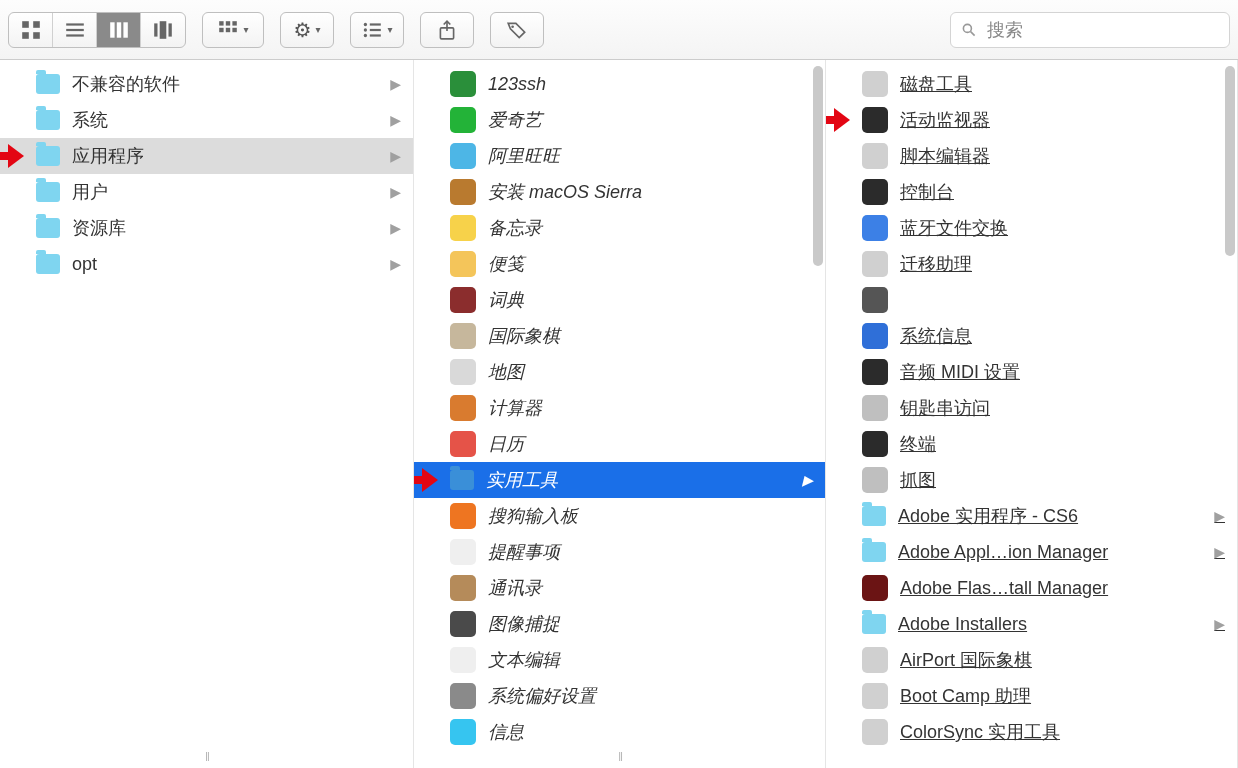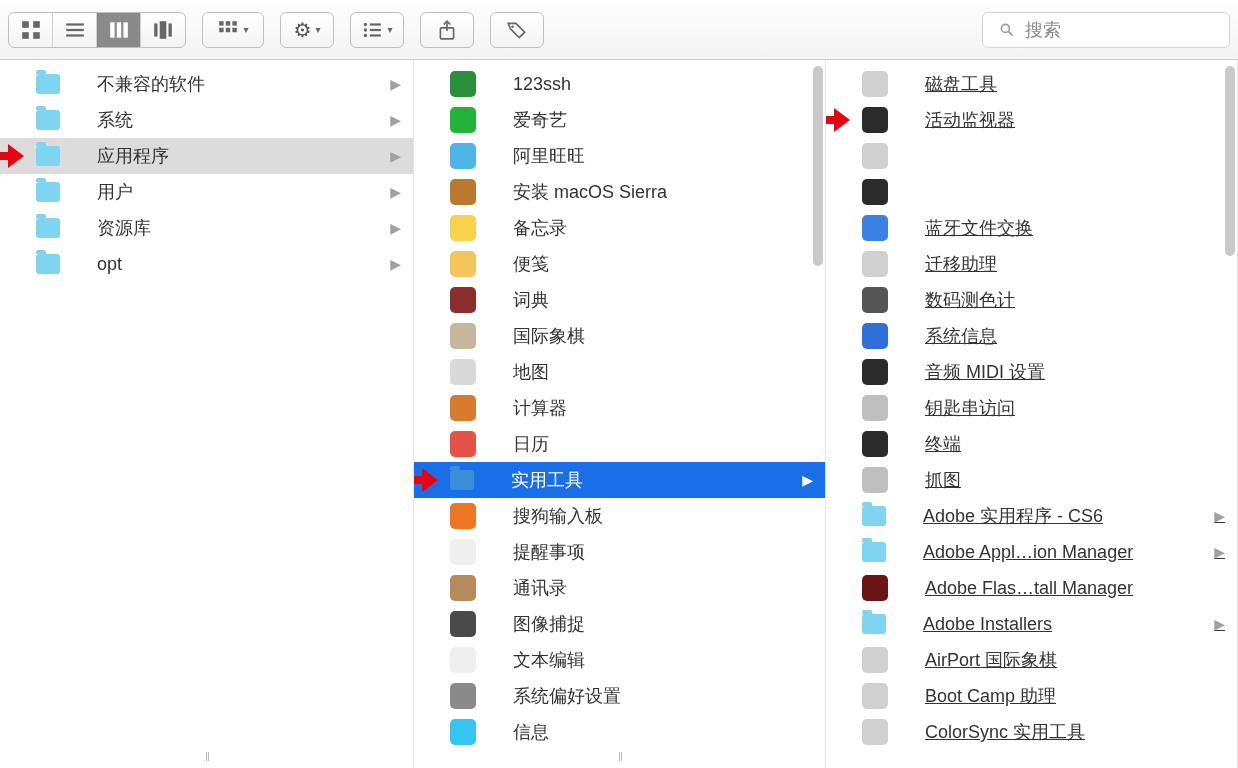--- a/index.html
+++ b/index.html
@@ -6,30 +6,30 @@
 body { width: 1238px; height: 768px; background: #fff; overflow: hidden; font-size: 18px; color: #333; }
 
 .toolbar { height: 60px; display: flex; align-items: center; padding: 0 8px; gap: 16px; border-bottom: 1px solid #ccc; background: linear-gradient(#fdfdfd,#f4f4f4); }
 
 .btn-group { display: inline-flex; border: 1px solid #bfbfbf; border-radius: 6px; overflow: hidden; background: linear-gradient(#fff,#f3f3f3); height: 36px; }
 .btn-group .btn { width: 44px; display: flex; align-items: center; justify-content: center; border-right: 1px solid #d0d0d0; color: #555; cursor: default; }
 .btn-group .btn:last-child { border-right: none; }
 .btn-group .btn.on { background: #8a8a8a; color: #fff; }
 .single-btn { border: 1px solid #bfbfbf; border-radius: 6px; height: 36px; width: 54px; display: flex; align-items: center; justify-content: center; background: linear-gradient(#fff,#f3f3f3); color: #555; }
 
-.searchbox { margin-left: auto; width: 248px; height: 36px; border: 1px solid #d4d4d4; border-radius: 6px; display: flex; align-items: center; padding: 0 16px; color: #888; background: #fff; gap: 10px; }
+.searchbox { margin-left: auto; width: 280px; height: 36px; border: 1px solid #d4d4d4; border-radius: 6px; display: flex; align-items: center; padding: 0 10px; color: #888; background: #fff; gap: 10px; }
 
 .columns { display: flex; height: calc(768px - 60px); position: relative; }
 .col { position: relative; overflow-y: auto; overflow-x: hidden; border-right: 1px solid #e5e5e5; padding-top: 6px; }
 .col1 { width: 414px; }
-.col2 { width: 412px; }
+.col2 { width: 412px; font-style: italic; }
 .col3 { width: 412px; text-decoration: underline; }
 
 .item { height: 36px; display: flex; align-items: center; padding-left: 36px; padding-right: 12px; gap: 12px; white-space: nowrap; position: relative; }
-.item .label { flex: 1; overflow: hidden; text-overflow: ellipsis; margin-left: 25px; }
+.item .label { flex: 1; overflow: hidden; text-overflow: ellipsis; }
 .item .chev { color: #a0a0a0; font-size: 14px; }
 .item.sel-grey { background: #dcdcdc; justify-content: center; }
 .item.sel-blue { background: #1a6fe8; color: #fff; }
 .item.sel-blue .chev { color: #fff; }
 
 .folder-icon { width: 24px; height: 20px; border-radius: 3px; position: relative; display: inline-block; }
 .folder-cyan { background: #7fd5f0; }
 .folder-cyan:before { content:""; position:absolute; top:-4px; left:0; width:10px; height:4px; background:#7fd5f0; border-radius:2px 2px 0 0; }
 .folder-dark { background: #3a8fd8; }
 .folder-dark:before { content:""; position:absolute; top:-4px; left:0; width:10px; height:4px; background:#3a8fd8; border-radius:2px 2px 0 0; }
@@ -272,35 +272,36 @@
       <div class="item">
         <div class="arrow" style="left: -24px; top: 8px;">
           <div class="shaft"></div>
           <div class="head"></div>
         </div>
         <span class="app-icon" style="background: rgb(43, 43, 43);"></span>
         <span class="label">活动监视器</span>
       </div>
       <div class="item">
         <span class="app-icon" style="background: rgb(208, 208, 208);"></span>
+        <span class="label">脚本编辑器</span>
       </div>
       <div class="item">
         <span class="app-icon" style="background: rgb(43, 43, 43);"></span>
+        <span class="label">控制台</span>
       </div>
       <div class="item">
         <span class="app-icon" style="background: rgb(60, 128, 230);"></span>
         <span class="label">蓝牙文件交换</span>
       </div>
       <div class="item">
         <span class="app-icon" style="background: rgb(208, 208, 208);"></span>
         <span class="label">迁移助理</span>
       </div>
       <div class="item">
         <span class="app-icon" style="background: rgb(85, 85, 85);"></span>
-        <span class="label">数码测色计</span>
       </div>
       <div class="item">
         <span class="app-icon" style="background: rgb(47, 111, 216);"></span>
         <span class="label">系统信息</span>
       </div>
       <div class="item">
         <span class="app-icon" style="background: rgb(43, 43, 43);"></span>
         <span class="label">音频 MIDI 设置</span>
       </div>
       <div class="item">

